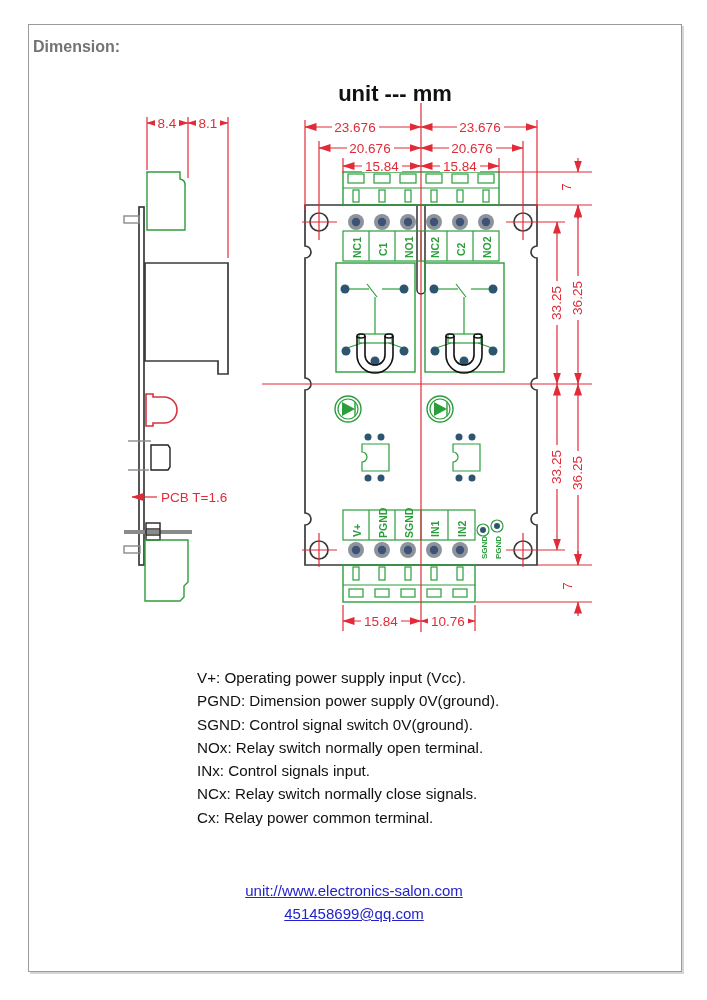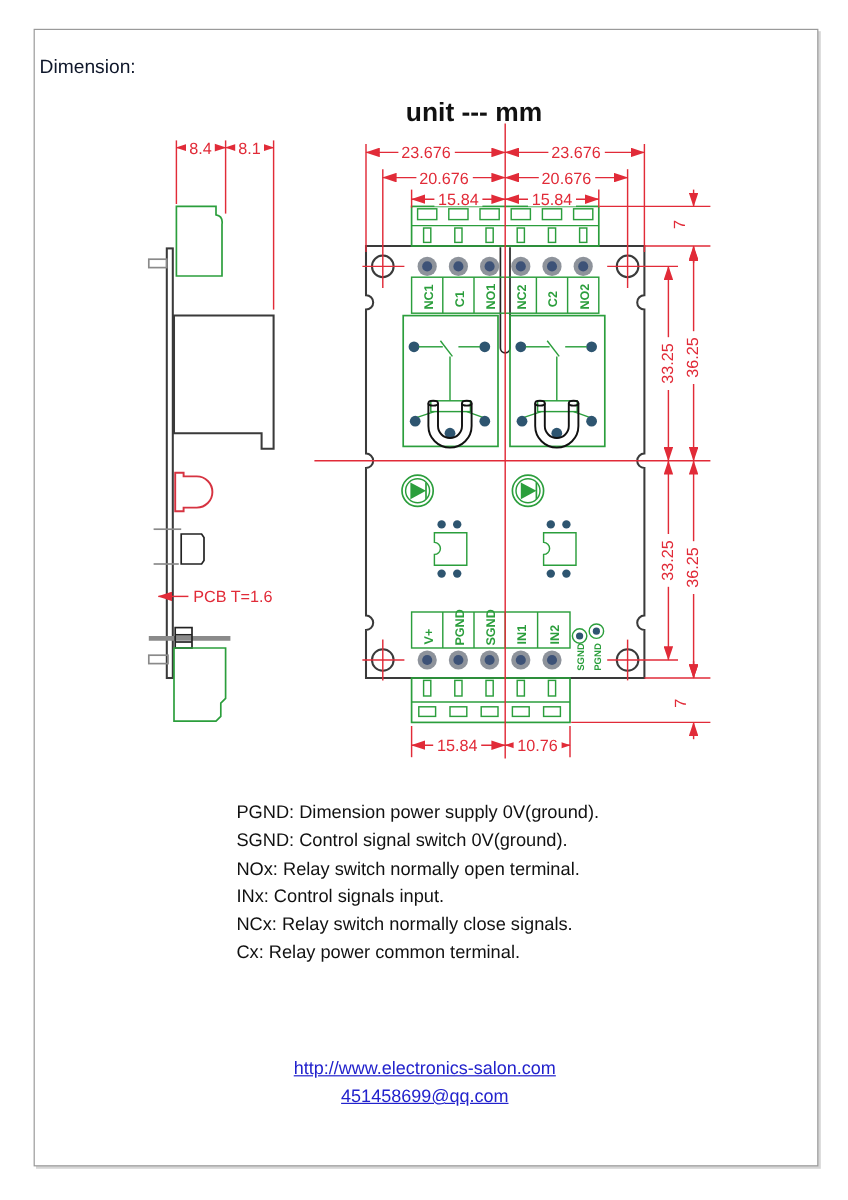--- a/index.html
+++ b/index.html
@@ -1,18 +1,18 @@
 <!DOCTYPE html>
 <html><head>
 <meta charset="utf-8">
 <style>
   html,body{margin:0;padding:0;background:#fff;}
   body{width:707px;height:1000px;position:relative;font-family:"Liberation Sans",sans-serif;overflow:hidden;}
   .page-border{position:absolute;left:28px;top:24px;width:652px;height:946px;border:1.5px solid #9a9a9a;box-shadow:2px 2px 0 #d6d6d6;}
-  .heading{position:absolute;left:33px;top:48px;font-size:16px;font-weight:normal;color:#0f172a;}
+  .heading{position:absolute;left:33px;top:38px;font-size:16px;font-weight:bold;color:#737373;}
   .unit-label{position:absolute;left:300px;top:81px;width:190px;text-align:center;font-size:22px;font-weight:bold;color:#111;}
   svg.drawing{position:absolute;left:0;top:0;}
   .legend{position:absolute;left:197px;top:666px;font-size:15.2px;line-height:23.3px;color:#111;}
   .footer{position:absolute;left:28px;top:879px;width:652px;text-align:center;font-size:15px;line-height:23px;}
   .footer a{color:#2222cc;text-decoration:underline;cursor:pointer;display:inline-block;}
   
   .dim{stroke:#e12b38;stroke-width:1.2;fill:none;}
   .dimtxt{fill:#e12b38;font-size:13.5px;font-family:"Liberation Sans",sans-serif;}
   .grn{stroke:#2b9e3c;fill:none;stroke-width:1.4;}
   .grnthin{stroke:#2b9e3c;fill:none;stroke-width:1.2;}
@@ -367,24 +367,25 @@
     <line class="dim" x1="343" y1="621" x2="421" y2="621" marker-start="url(#mS)" marker-end="url(#mE)"></line>
     <line class="dim" x1="421" y1="621" x2="475" y2="621" marker-start="url(#mS)" marker-end="url(#mE)"></line>
     <rect class="wbg" x="361" y="614" width="40" height="13"></rect>
     <rect class="wbg" x="428" y="614" width="40" height="13"></rect>
     <text class="dimtxt" x="381" y="626" text-anchor="middle">15.84</text>
     <text class="dimtxt" x="448" y="626" text-anchor="middle">10.76</text>
   </g>
 </svg>
 
 <div class="legend">
+  <div>V+: Operating power supply input (Vcc).</div>
   <div>PGND: Dimension power supply 0V(ground).</div>
   <div>SGND: Control signal switch 0V(ground).</div>
   <div>NOx: Relay switch normally open terminal.</div>
   <div>INx: Control signals input.</div>
   <div>NCx: Relay switch normally close signals.</div>
   <div>Cx: Relay power common terminal.</div>
 </div>
 
 <div class="footer">
-  <a>http://www.electronics-salon.com</a><br>
+  <a>unit://www.electronics-salon.com</a><br>
   <a>451458699@qq.com</a>
 </div>
 
 </body></html>

